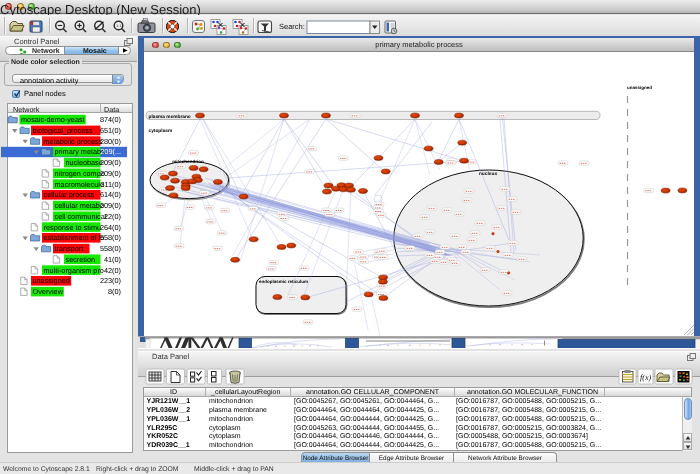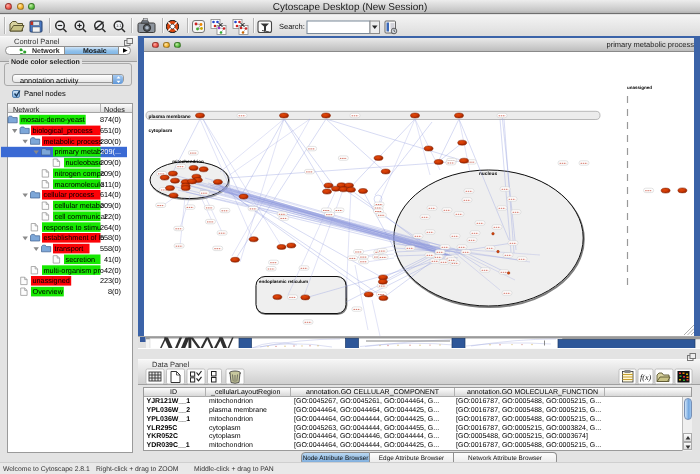--- a/index.html
+++ b/index.html
@@ -1,27 +1,27 @@
 <!DOCTYPE html>
 <html><head><meta charset="utf-8"><style>
 *{margin:0;padding:0;box-sizing:border-box}
 html,body{width:700px;height:474px;overflow:hidden;font-family:"Liberation Sans",sans-serif;background:#e3e3e3;-webkit-font-smoothing:antialiased;text-rendering:geometricPrecision}
 .abs{position:absolute}
 #titlebar{left:0;top:0;width:700px;height:14px;background:linear-gradient(#ededed,#c7c7c7 80%,#b2b2b2);border-bottom:1px solid #6f6f6f}
-#titlebar .t{position:absolute;left:0;right:0;top:2px;text-align:center;font-size:10px;color:#1a1a1a}
+#titlebar .t{position:absolute;left:0;right:0;top:2px;font-size:13px;color:#1a1a1a}
 .tl{position:absolute;border-radius:50%;width:7px;height:7px;top:3px;border:0.5px solid rgba(0,0,0,.35)}
 #toolbar{left:0;top:15px;width:700px;height:21px;background:linear-gradient(#f4f4f4,#dcdcdc)}
 .sep{position:absolute;top:3px;width:1px;height:15px;background:#b5b5b5;box-shadow:1px 0 0 #f8f8f8}
 #cpanel{left:0;top:36px;width:137px;height:426px;background:#e3e3e3}
 .phead{height:26px;background:linear-gradient(#f5f5f5,#cfcfcf);border-top:1px solid #fafafa;border-bottom:1px solid #9f9f9f;font-size:7.5px;color:#333;padding-left:14px;line-height:9px}
 #dpanel{left:138px;top:348px;width:562px;height:114px;background:#e3e3e3;border-top:1px solid #fcfcfc}
 #statusbar{left:0;top:462px;width:700px;height:12px;background:#e9e9e9;border-top:1px solid #cfcfcf;font-size:6.8px;color:#333}
 #netwin{left:138px;top:36px;width:562px;height:300px;background:#fff;border-left:6px solid #3b63a8;border-right:6px solid #3b63a8;border-top:2px solid #3b63a8}
 #nettitle{height:14px;background:linear-gradient(#e9e9e9,#bdbdbd);border-bottom:1px solid #8a8a8a;position:relative}
-#nettitle .t{position:absolute;left:0;right:0;top:2px;text-align:right;font-size:7.5px;color:#222}
+#nettitle .t{position:absolute;left:0;right:0;top:2px;text-align:center;font-size:7.5px;color:#222}
 #strip{left:138px;top:336px;width:562px;height:12px;background:linear-gradient(#9d9d9d,#f2f2f2 30%,#ffffff 60%,#d8d8d8)}
 .tab3{position:absolute;top:452px;height:13px;border:1px solid #8f8f8f;font-size:6.4px;line-height:12px;text-align:center;color:#111;white-space:nowrap;overflow:hidden;background:linear-gradient(#fdfdfd,#e8e8e8)}
 </style></head>
 <body>
 <div class="abs" id="titlebar">
   <span class="tl" style="left:5px;background:radial-gradient(circle at 35% 30%,#ffb0a6,#ee5147 60%,#c93a31)"></span>
   <span class="tl" style="left:16.5px;background:radial-gradient(circle at 35% 30%,#ffe9b0,#f5b32c 60%,#d29a1e)"></span>
   <span class="tl" style="left:28px;background:radial-gradient(circle at 35% 30%,#c7f0a8,#57bb3e 60%,#3f9c2b)"></span>
   <div class="t">Cytoscape Desktop (New Session)</div>
 </div>
@@ -159,21 +159,21 @@
 <div class="abs" style="left:12px;top:53.5px;width:8px;height:8px;background:linear-gradient(#cde2f6,#7fb2e4);border:1px solid #5580ad;border-radius:2px">
   <svg width="8" height="10" style="position:absolute;left:0;top:-2px">
         <path d="M1.5 4.5 l2 2.5 L6.8 1.5" stroke="#1a3a5c" stroke-width="1.4" fill="none"></path>
       </svg>
 </div>
 <span class="abs" style="left:24px;top:53px;font-size:7.5px;color:#000">Panel nodes</span>
 
 <div class="abs" style="left:7px;top:67px;width:126px;height:350px;background:#fff;border:1px solid #9a9a9a">
   <div class="abs" style="left:0;top:0;width:124px;height:8.7px;background:linear-gradient(#fdfdfd,#dcdcdc);border-bottom:1px solid #a5a5a5">
     <span class="abs" style="left:5px;top:0.5px;font-size:7.2px;color:#111">Network</span>
-    <span class="abs" style="left:96px;top:0.5px;font-size:7.2px;color:#111">Nodes</span>
+    <span class="abs" style="left:96px;top:0.5px;font-size:7.2px;color:#111">Data</span>
     <div class="abs" style="left:92px;top:0;width:1px;height:8.7px;background:#b5b5b5"></div>
   </div>
 </div>
 <svg class="abs" style="left:0;top:78px" width="137" height="349" viewBox="0 0 137 349">
 <path d="M8 8.8 v-5.2 l1.2 -1.4 h2.6 l1 1.4 h4.4 v5.2 z" fill="#7da7d8" stroke="#3c5f8f" stroke-width=".7"></path>
 <rect x="19.5" y="0.8" width="66.2" height="9.6" fill="#16e900"></rect>
 <text x="21" y="8.0" font-size="7.3" fill="#000">mosaic-demo-yeast</text>
 <text x="121" y="8.0" font-size="7.3" fill="#000" text-anchor="end">874(0)</text>
 <path d="M12 15.1 h5.4 l-2.7 3.8 z" fill="#8a8a8a"></path>
 <path d="M20 19.6 v-5.2 l1.2 -1.4 h2.6 l1 1.4 h4.4 v5.2 z" fill="#7da7d8" stroke="#3c5f8f" stroke-width=".7"></path>
@@ -491,21 +491,21 @@
 <rect x="345.5" y="337.3" width="13" height="10.2" fill="#2e5799" stroke="#1c3a66" stroke-width=".7"></rect>
 <rect x="452" y="337.3" width="13" height="10.2" fill="#2e5799" stroke="#1c3a66" stroke-width=".7"></rect>
 <rect x="558" y="338.5" width="137" height="9.5" fill="#2e5799" stroke="#1c3a66" stroke-width=".7"></rect>
 <rect x="366" y="339.5" width="84" height="1" fill="#888"></rect>
 <rect x="544" y="339.5" width="1" height="5" fill="#888"></rect>
 <rect x="138" y="336" width="8" height="12" fill="#e0e0e0"></rect>
 <rect x="140" y="336" width="5.5" height="5" fill="#35599c"></rect>
 </svg>
 </div>
 <div class="abs" id="dpanel">
-<div class="phead" style="margin-top:10px">Data Panel<svg class="abs" style="right:4px;top:4px" width="9" height="8">
+<div class="phead" style="margin-top:2px">Data Panel<svg class="abs" style="right:4px;top:4px" width="9" height="8">
         <rect x="0.5" y="2.5" width="5.5" height="5" fill="none" stroke="#777"></rect>
         <rect x="3" y="0.5" width="5.5" height="5" fill="#eee" stroke="#777"></rect>
       </svg></div>
 
 <svg class="abs" style="left:0;top:14px" width="562" height="24" viewBox="0 0 562 24">
 <g fill="#fdfdfd" stroke="#b5b5b5" stroke-width=".8">
 <rect x="8" y="6" width="18" height="15" rx="1.5"></rect>
         <rect x="28.5" y="6" width="18" height="15" rx="1.5"></rect>
         <rect x="49" y="6" width="18" height="15" rx="1.5"></rect>
         <rect x="69.5" y="6" width="14" height="15" rx="1.5"></rect>

